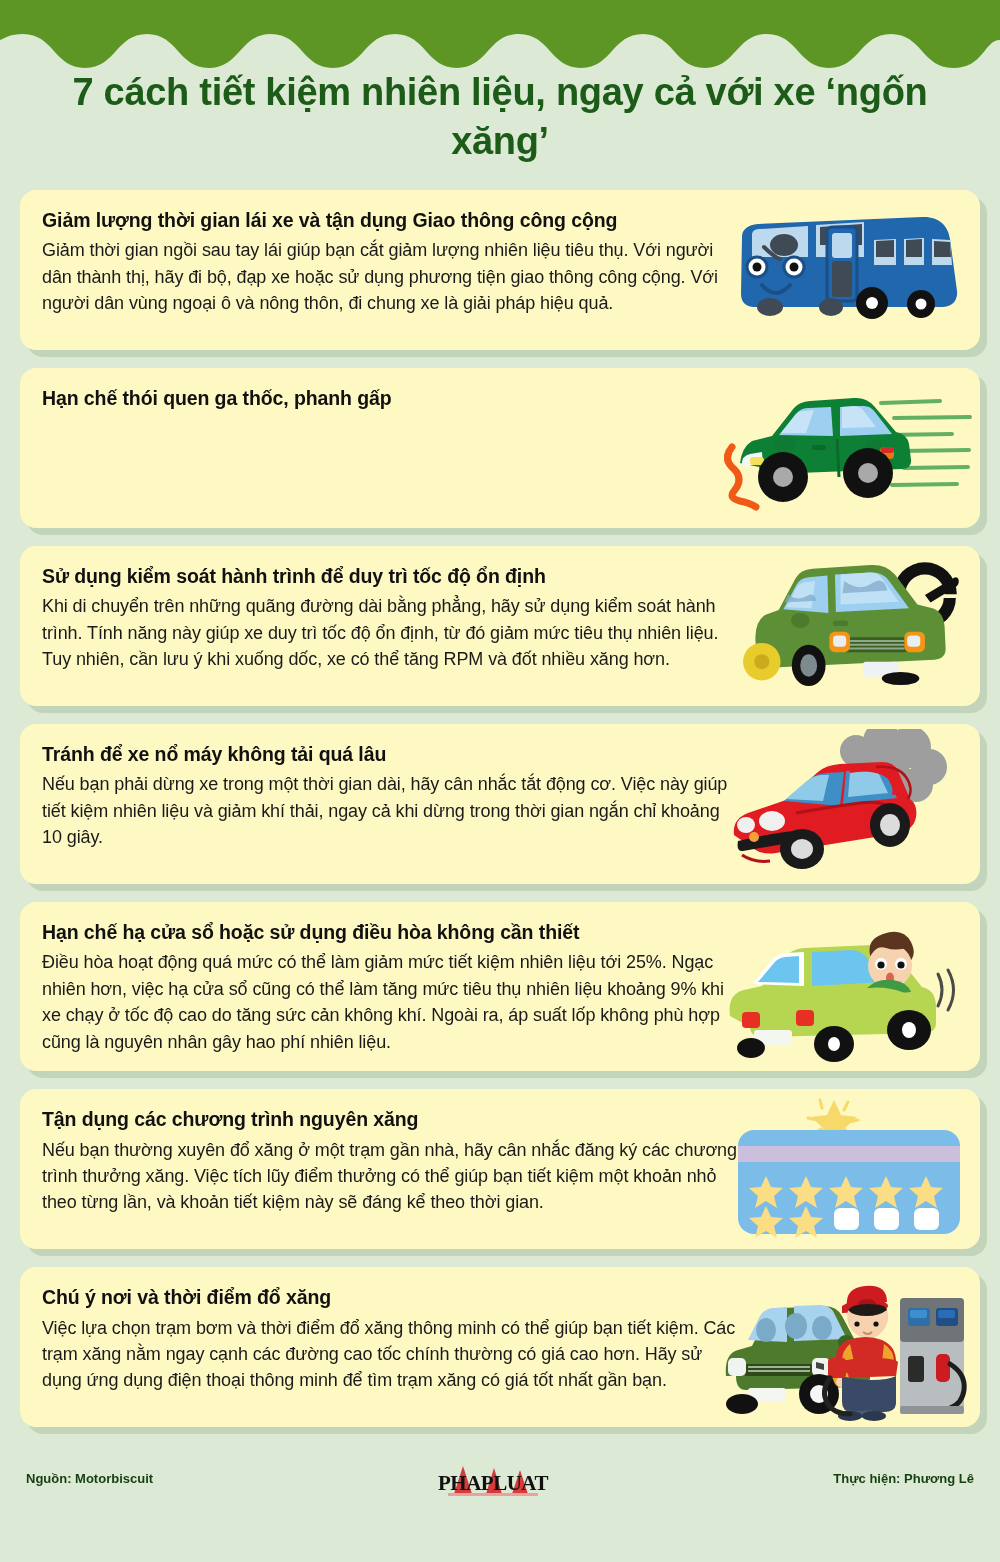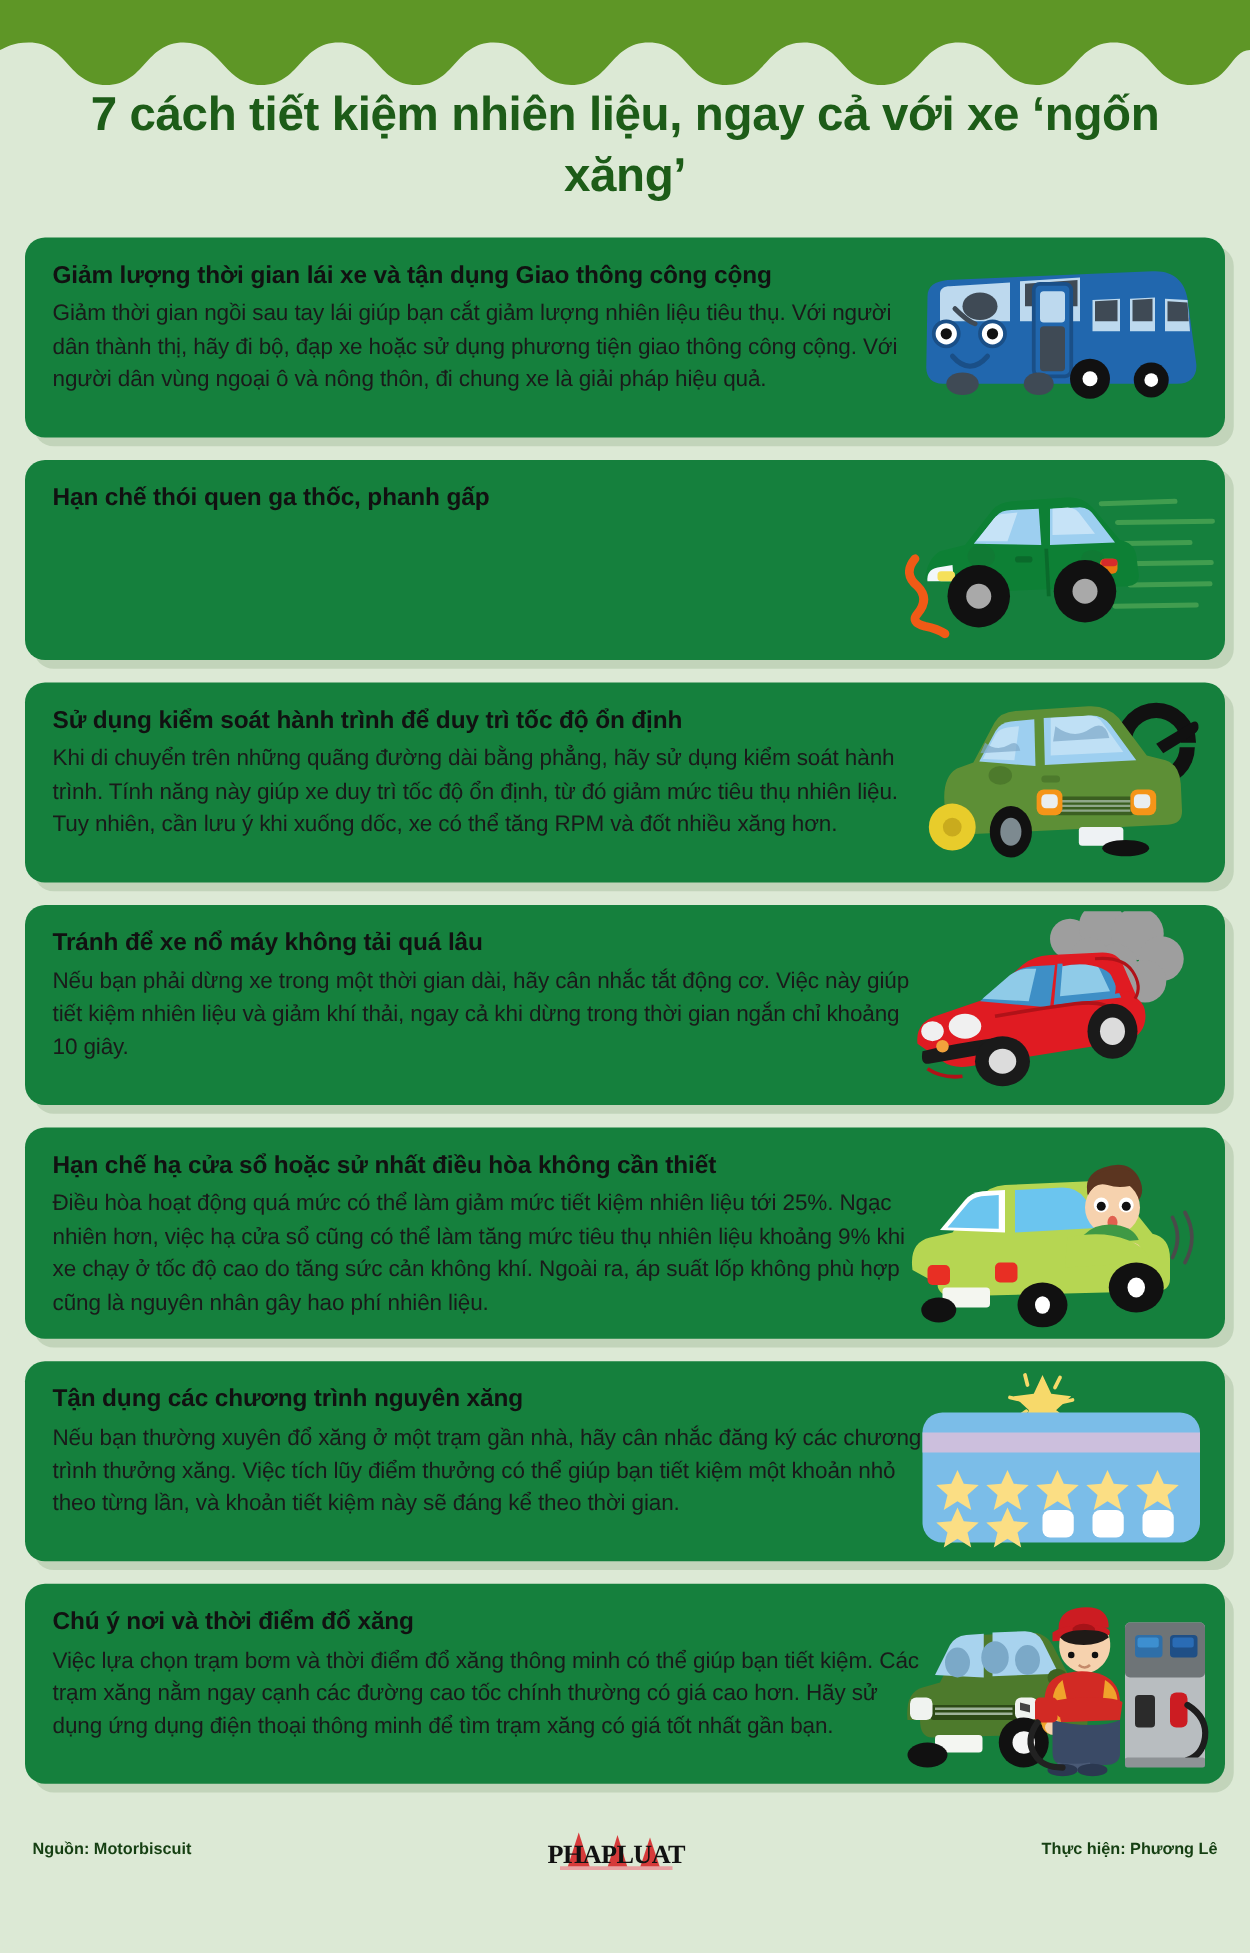--- a/index.html
+++ b/index.html
@@ -41,21 +41,21 @@
     letter-spacing:-0.3px;
   }
 
   
   .cards {
     position:relative;
     padding:0 20px;
   }
   .card {
     position:relative;
-    background:#15803d;
+    background:#fef9c3;
     border-radius:16px;
     box-shadow:7px 7px 0 0 #c2d4ba;
     margin-bottom:18px;
     padding:18px 22px 16px 22px;
     min-height:160px;
     overflow:hidden;
   }
   .card-inner {
     position:relative;
     z-index:2;
@@ -285,21 +285,21 @@
         <ellipse cx="78" cy="120" rx="11" ry="10" fill="#dcdcdc"></ellipse>
         <ellipse cx="166" cy="96" rx="20" ry="22" fill="#1a1a1a"></ellipse>
         <ellipse cx="166" cy="96" rx="10" ry="11" fill="#dcdcdc"></ellipse>
         <path d="M18,126 q12,8 28,6" stroke="#b01218" stroke-width="3" fill="none"></path>
       </svg>
     </div>
   </div>
 
   <div class="card">
     <div class="card-inner">
-      <div class="card-title">Hạn chế hạ cửa sổ hoặc sử nhất điều hòa không cần thiết</div>
+      <div class="card-title">Hạn chế hạ cửa sổ hoặc sử dụng điều hòa không cần thiết</div>
       <div class="card-body">Điều hòa hoạt động quá mức có thể làm giảm mức tiết kiệm nhiên liệu tới 25%. Ngạc nhiên hơn, việc hạ cửa sổ cũng có thể làm tăng mức tiêu thụ nhiên liệu khoảng 9% khi xe chạy ở tốc độ cao do tăng sức cản không khí. Ngoài ra, áp suất lốp không phù hợp cũng là nguyên nhân gây hao phí nhiên liệu.</div>
     </div>
     <div class="card-art">
       <svg viewBox="0 0 250 150">
         <g stroke="#4a4a4a" stroke-width="3" fill="none" stroke-linecap="round">
           <path d="M214,62 q8,16 0,32"></path>
           <path d="M224,58 q11,20 0,40"></path>
         </g>
         <path d="M6,104 q-3,-22 14,-26 l18,-4 l22,-28 q7,-9 20,-10 l68,-3 q16,-1 26,12 l24,30 q14,3 14,20 l0,16 q0,10 -12,10 l-160,4 q-14,0 -14,-10 Z" fill="#b6d652"></path>
         <path d="M28,72 l20,-24 q5,-6 14,-7 l18,-1 l0,34 Z" fill="#ffffff"></path>

